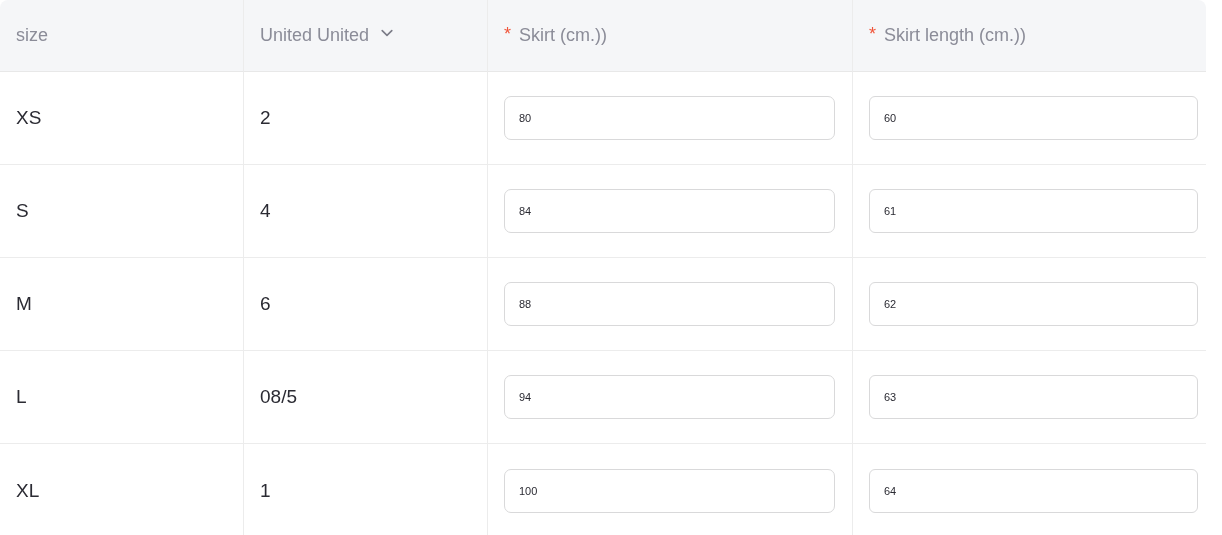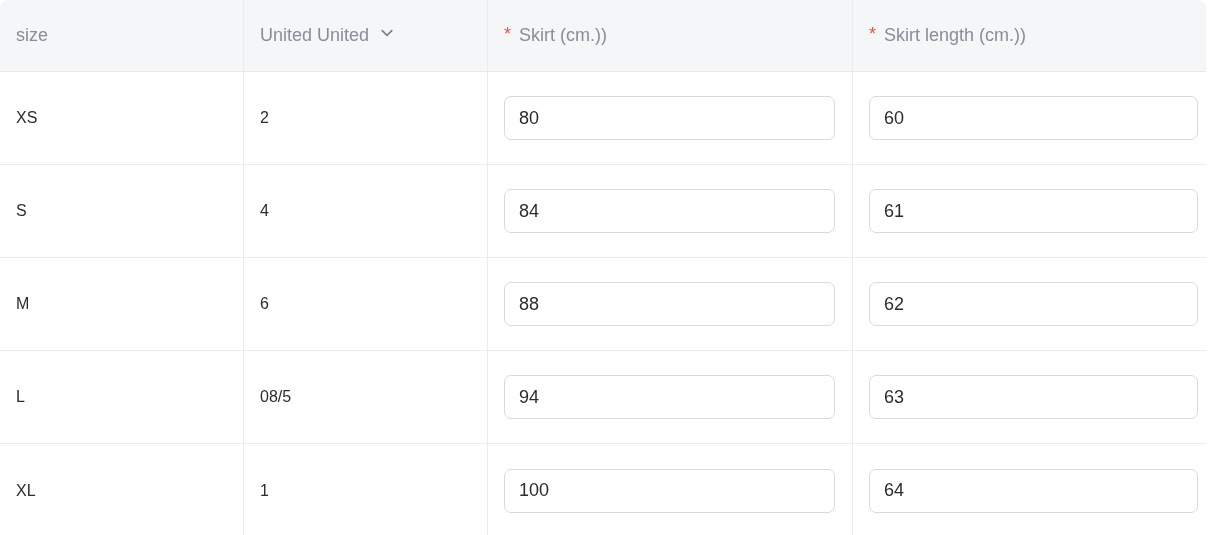--- a/index.html
+++ b/index.html
@@ -67,38 +67,38 @@
     color: #2b2b33;
     border-bottom: 1px solid #ececec;
     border-right: 1px solid #ececec;
     vertical-align: middle;
     background: #ffffff;
     overflow: hidden;
   }
   .size-table tbody td:last-child { border-right: none; }
   .size-table tbody tr:last-child td { border-bottom: none; }
 
-  .cell-label { font-size: 16px; color: #2b2b33; }
+  .cell-label { font-size: 19px; color: #2b2b33; }
 
   .num-input {
     display: block;
     width: 330px;
     height: 44px;
     padding: 0 14px;
     font-family: "Liberation Sans", sans-serif;
-    font-size: 18px;
+    font-size: 11px;
     color: #2b2b33;
     background: #ffffff;
     border: 1px solid #d9d9da;
     border-radius: 7px;
     outline: none;
   }
   .num-input::placeholder { color: #b5b5bb; }
   td.col-bust  .num-input { width: 331px; }
-  td.col-skirt .num-input { width: 329px; }
+  td.col-skirt .num-input { width: 329px; border-radius: 6px; }
 </style>
 </head>
 <body>
 
 <div id="page">
   <table class="size-table">
     <thead>
       <tr>
 
         <th style="width:244px">

